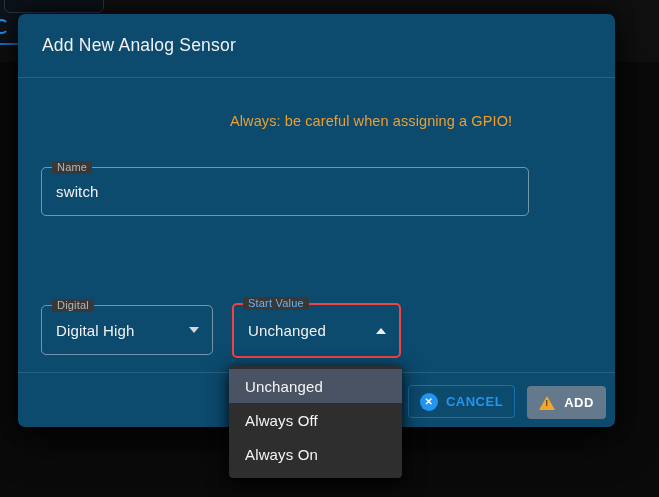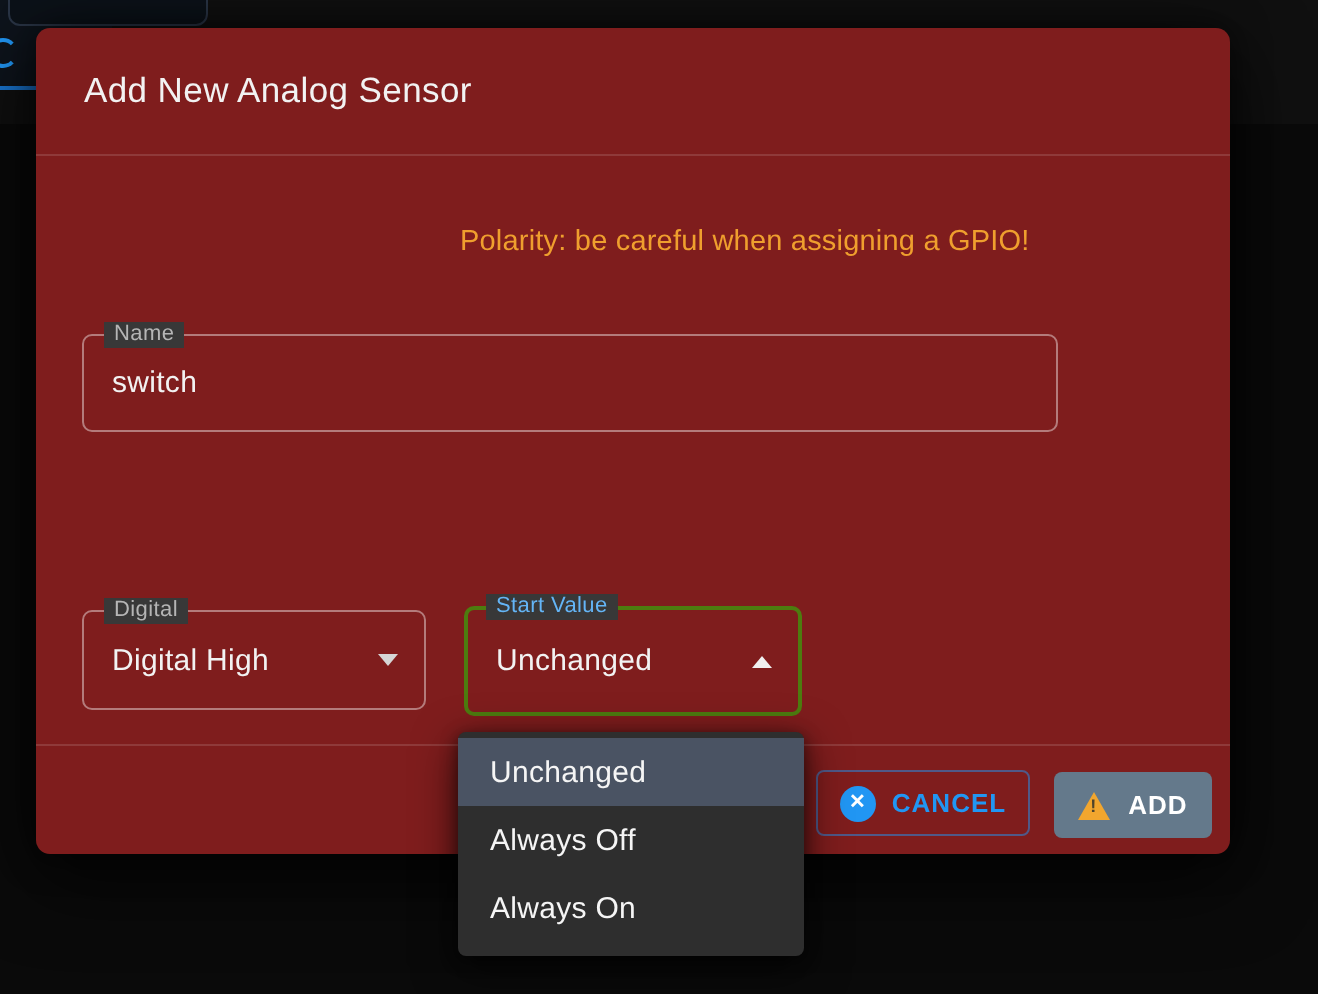--- a/index.html
+++ b/index.html
@@ -31,21 +31,21 @@
   }
   .bg-refresh-icon {
     position: absolute; left: -6px; top: 19px; width: 15px; height: 15px;
     border: 2.5px solid #2196f3; border-right-color: transparent;
     border-radius: 50%;
   }
 
   
   .dialog {
     position: absolute; left: 18px; top: 14px; width: 597px; height: 413px;
-    background: #7f1d1d; border-radius: 7px;
+    background: #0c4a6e; border-radius: 7px;
     box-shadow: 0 12px 40px rgba(0,0,0,0.75), 0 0 18px rgba(0,0,0,0.55);
   }
   .dialog-title {
     position: absolute; left: 24px; top: 0; height: 63px; right: 24px;
     display: flex; align-items: center;
     font-size: 17.5px; font-weight: 500; letter-spacing: 0.2px; color: #f2f2f2;
   }
   .divider {
     position: absolute; left: 0; right: 0; height: 1px;
     background: rgba(255,255,255,0.13);
@@ -66,21 +66,21 @@
     font-size: 11px; color: #b5b5b5; letter-spacing: 0.2px;
     line-height: 13px; white-space: nowrap;
   }
   .field .fvalue {
     position: absolute; left: 14px; top: 0; bottom: 0; right: 30px;
     display: flex; align-items: center;
     font-size: 15px; color: #f2f2f2; letter-spacing: 0.15px;
     white-space: nowrap; overflow: hidden;
   }
   .field.focused {
-    border: 2px solid #4d7c0f;
+    border: 2px solid #ef4444;
   }
   .field.focused .flabel { color: #64b5f6; left: 9px; top: -8px; }
   .caret-down, .caret-up {
     position: absolute; right: 13px; top: 50%;
     width: 0; height: 0;
     border-left: 5px solid transparent; border-right: 5px solid transparent;
   }
   .caret-down { margin-top: -3px; border-top: 6px solid #d6d6d6; }
   .caret-up   { margin-top: -3px; border-bottom: 6px solid #f0f0f0; }
 
@@ -150,21 +150,21 @@
   <div class="bg-header-strip"></div>
   <div class="bg-corner-panel"></div>
   <div class="bg-top-button"></div>
   <div class="bg-blue-underline"></div>
   <div class="bg-refresh-icon"></div>
 
   <div class="dialog">
     <div class="dialog-title">Add New Analog Sensor</div>
     <div class="divider title-div"></div>
 
-    <div class="gpio-warning">Polarity: be careful when assigning a GPIO!</div>
+    <div class="gpio-warning">Always: be careful when assigning a GPIO!</div>
 
     <div class="field" id="field-name">
       <span class="flabel">Name</span>
       <span class="fvalue">switch</span>
     </div>
 
 
 
     <div class="field" id="field-polarity">
       <span class="flabel">Digital</span>

